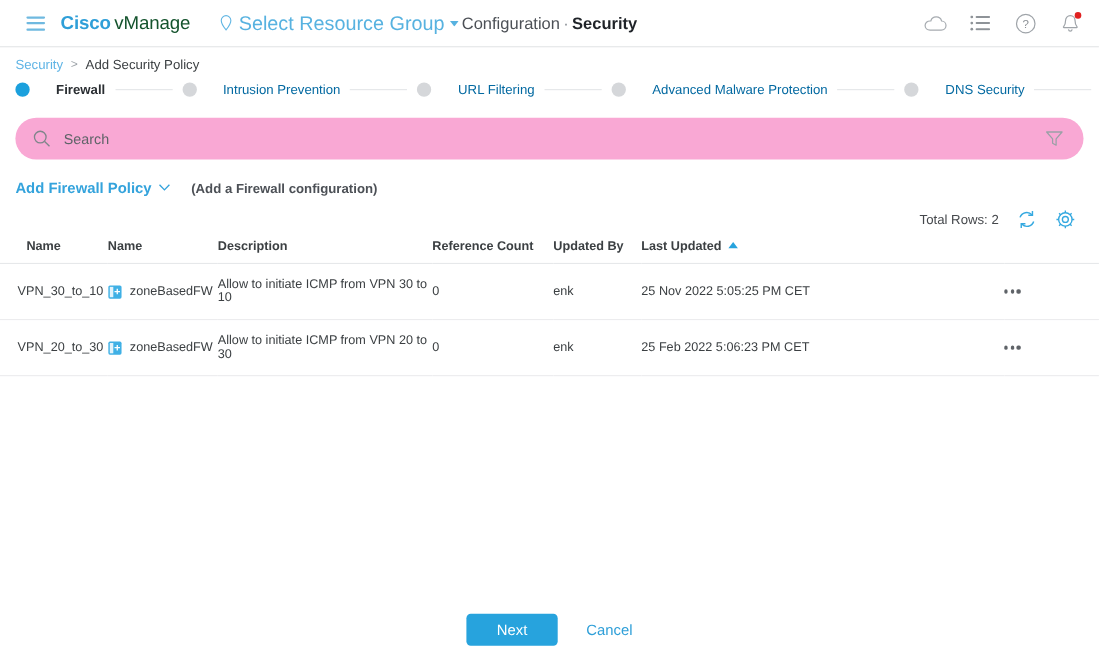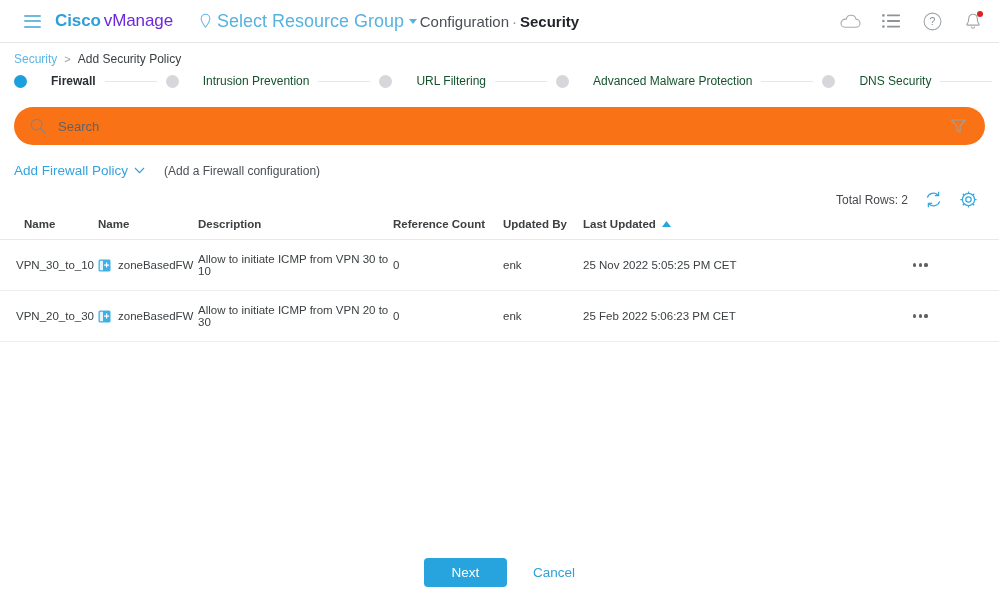--- a/index.html
+++ b/index.html
@@ -23,21 +23,21 @@
   }
   .hamburger {
     width: 17px; height: 13px;
     display: flex; flex-direction: column; justify-content: space-between;
     margin-right: 14px;
     cursor: pointer;
   }
   .hamburger span { display:block; height: 2px; background: #6fb9e0; border-radius: 1px; }
   .brand { font-size: 17px; letter-spacing: -0.1px; white-space: nowrap; }
   .brand .b1 { font-weight: bold; color: #2f9fd8; }
-  .brand .b2 { font-weight: normal; color: #6d28d9; margin-left: 3px; }
+  .brand .b2 { font-weight: normal; color: #14532d; margin-left: 3px; }
 
   .resgroup {
     display: flex; align-items: center; gap: 5px;
     margin-left: 26px; cursor: pointer;
     color: #57b2e0; font-size: 18px; white-space: nowrap;
   }
   .pin-icon { width: 13px; height: 16px; display:block; }
 
   .page-title {
     position: absolute; left: 0; right: 0;
@@ -73,48 +73,49 @@
 
   
   .stepper {
     display: flex; align-items: center;
     padding: 8px 0 0 14px;
     font-size: 12px;
   }
   .step { display: flex; align-items: center; gap: 24px; white-space: nowrap; }
   .step-dot { width: 13px; height: 13px; border-radius: 50%; background: #d5d7da; flex: none; }
   .step.active .step-dot { background: #1ba0dd; }
-  .step-label { color: #14532d; }
+  .step-label { color: #0369a1; }
   .step.active .step-label { color: #2b2f33; font-weight: bold; }
   .step-line { width: 52px; height: 1px; background: #e4e6e8; margin: 0 9px; flex: none; }
 
   
   .search-wrap {
     margin: 19px 14px 0 14px;
     height: 38px;
-    background: #f97316;
+    background: #f9a8d4;
     border-radius: 19px;
     display: flex; align-items: center;
     padding: 0 18px 0 16px;
   }
   .search-icon { flex: none; margin-right: 12px; }
   .search-input {
     flex: 1;
     border: none; outline: none; background: transparent;
     font-family: "Liberation Sans", sans-serif;
     font-size: 13px; color: #3c4043;
   }
   .search-input::placeholder { color: #5f6368; }
   .filter-icon { flex: none; cursor: pointer; margin-left: 12px; }
 
   
   .addrow {
     display: flex; align-items: center;
     padding: 18px 0 0 14px;
     font-size: 13.5px;
+    font-weight: bold;
   }
   .add-link {
     color: #34a3dc; cursor: pointer;
     display: flex; align-items: center; gap: 6px;
   }
   .chev { display:block; }
   .add-hint { color: #4c5056; font-size: 12px; margin-left: 19px; }
 
   
   .tablemeta {

